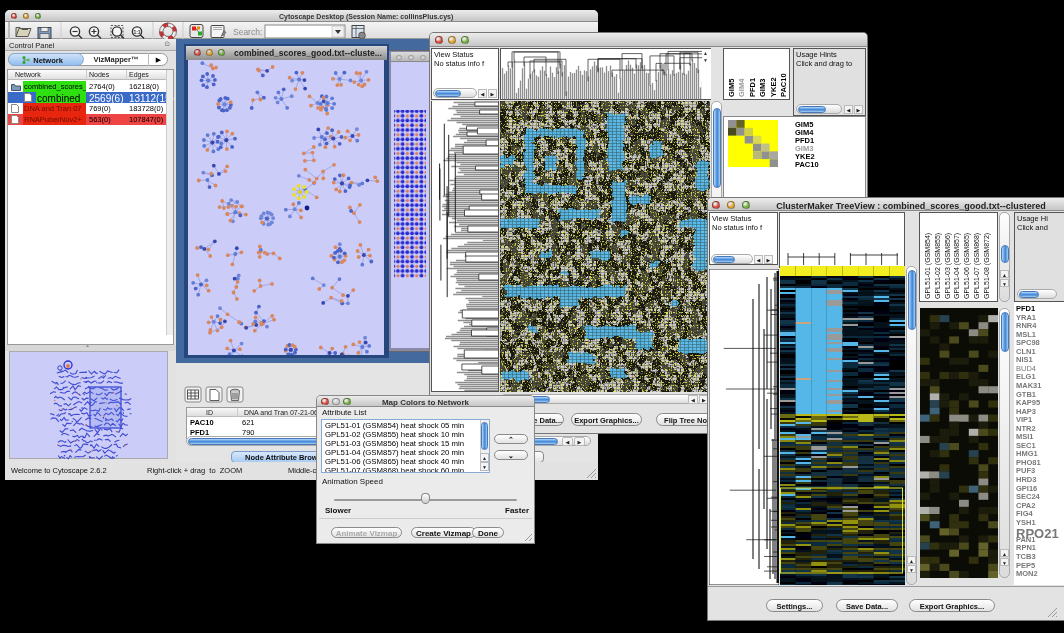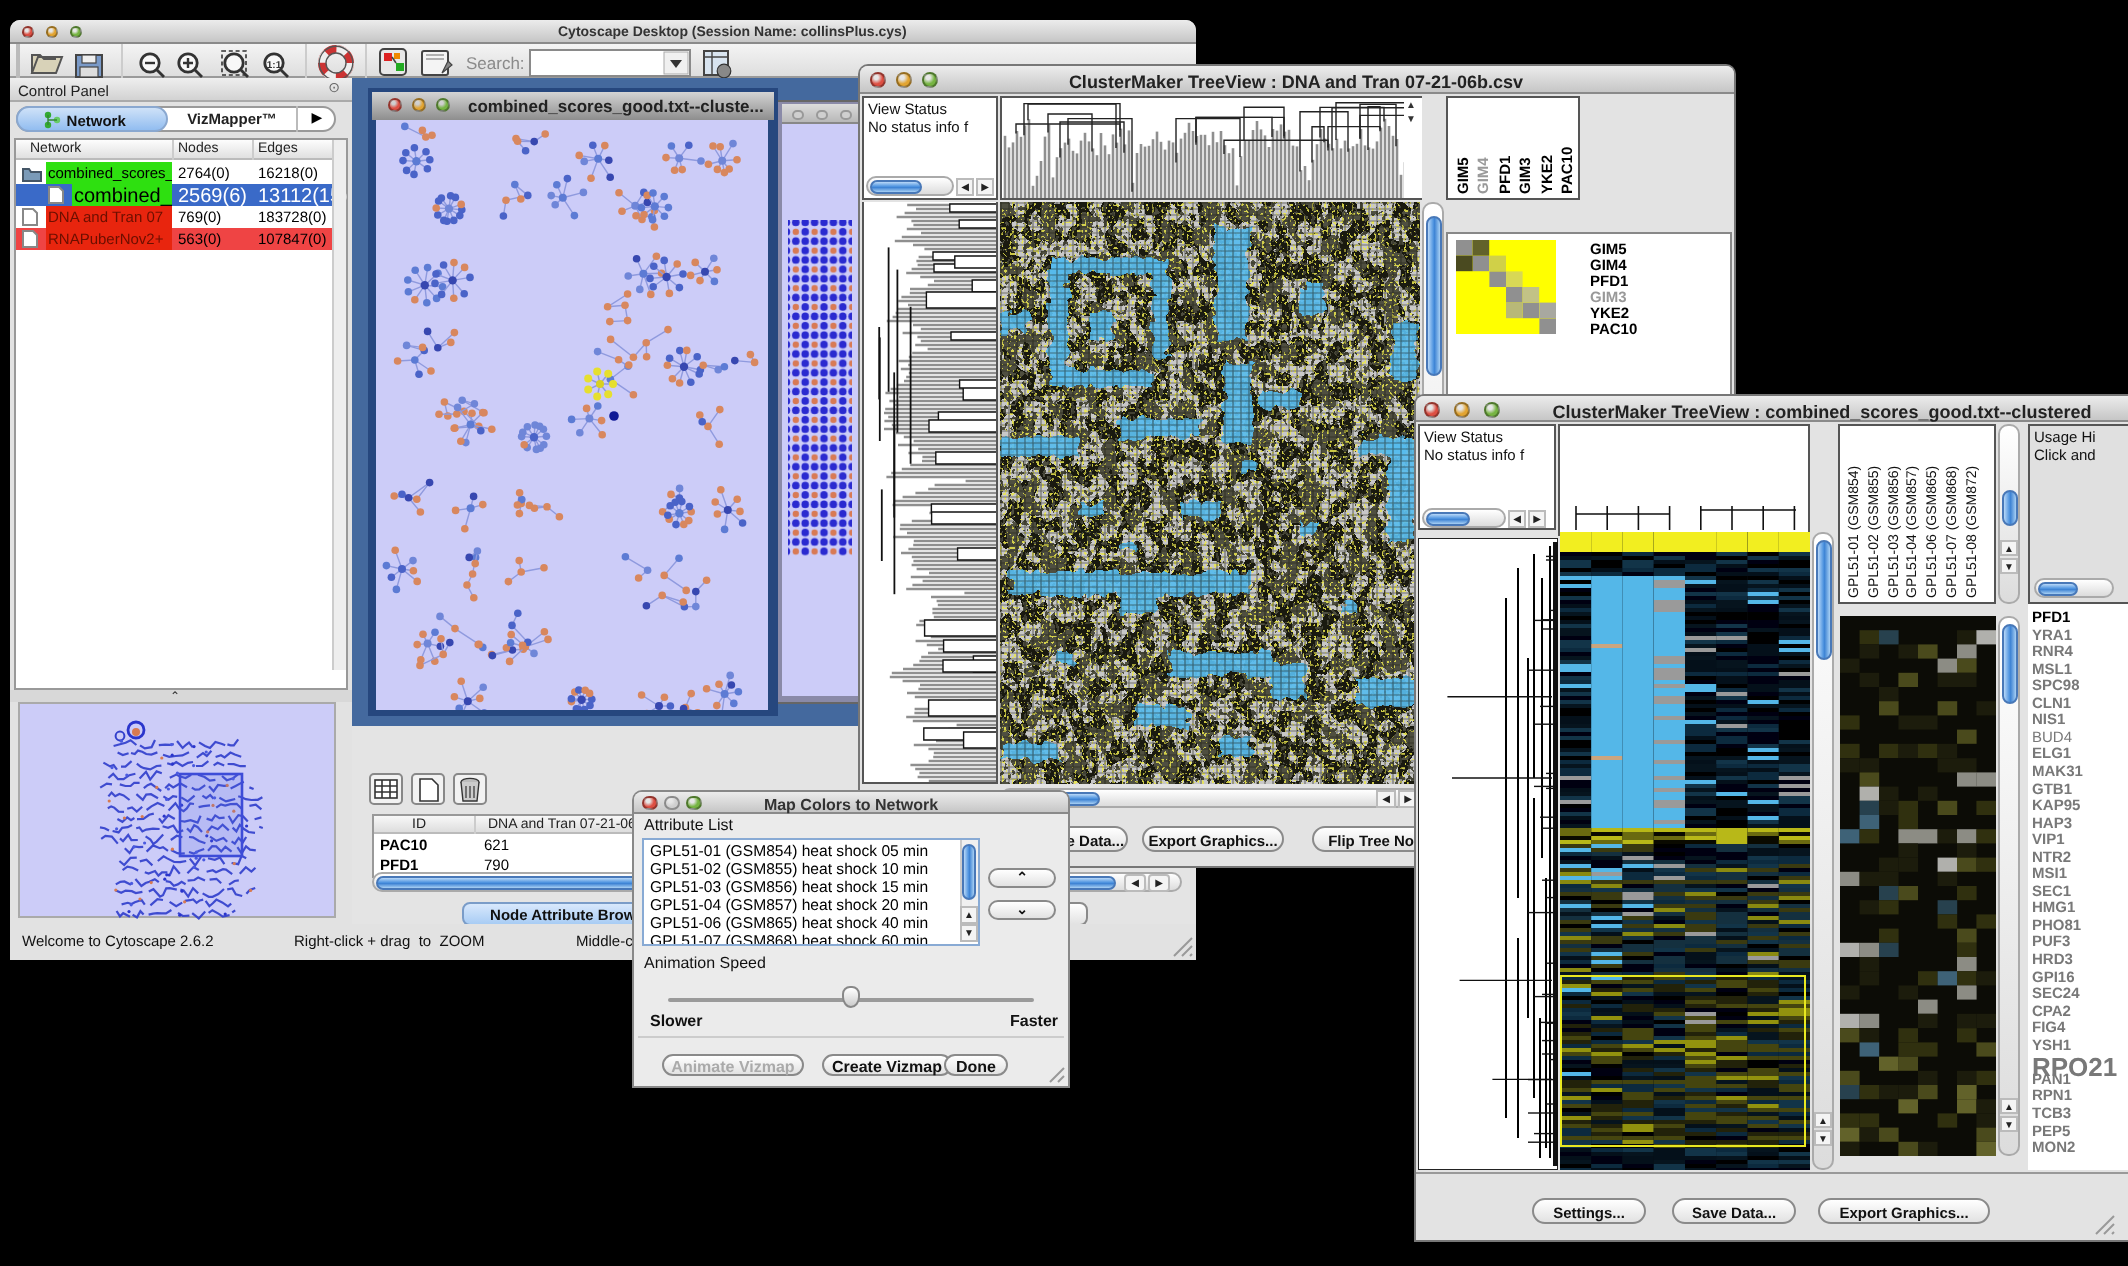--- a/index.html
+++ b/index.html
@@ -1064,21 +1064,20 @@
     <span style="position:absolute;left:283px;top:4px">Middle-click + drag&nbsp; to&nbsp; PAN</span>
     <svg style="position:absolute;right:1px;bottom:1px" width="12" height="12">
       <path d="M11 2L2 11M11 6L6 11M11 10l-1 1" stroke="#999" stroke-width="1"></path>
     </svg>
   </div>
 <div class="win" style="left:430px;top:33px;width:437px;height:400px;background:#e3e3e3;border-radius:4px 4px 0 0;box-shadow:0 0 0 1px #777">
     <div class="tbar" style="left:0;top:0;width:437px;height:14px;border-radius:4px 4px 0 0"></div>
     <div style="position:absolute;left:4.8px;top:2.8px;width:8.4px;height:8.4px;border-radius:50%;background:radial-gradient(circle at 35% 30%,#fff5 18%,#dd4f43 55%);border:0.5px solid #00000055"></div>
     <div style="position:absolute;left:17.8px;top:2.8px;width:8.4px;height:8.4px;border-radius:50%;background:radial-gradient(circle at 35% 30%,#fff5 18%,#e2a431 55%);border:0.5px solid #00000055"></div>
     <div style="position:absolute;left:30.8px;top:2.8px;width:8.4px;height:8.4px;border-radius:50%;background:radial-gradient(circle at 35% 30%,#fff5 18%,#76b442 55%);border:0.5px solid #00000055"></div>
-    <div class="ttext" style="left:68px;top:3px;width:300px;font-size:9px;color:#222">ClusterMaker TreeView : DNA and Tran 07-21-06b.csv</div>
     <div class="panel" style="left:1px;top:15px;width:68px;height:52px;font-size:7.5px;color:#111">
       <span style="position:absolute;left:2px;top:1px">View Status</span>
       <span style="position:absolute;left:2px;top:10px;white-space:nowrap">No status info f</span>
       <div class="sbtrack" style="left:1px;top:39px;width:44px;height:10px"></div>
       <div style="position:absolute;left:3px;top:40.5px;width:26px;height:7.5px;border-radius:3.75px;background:linear-gradient(#b8d8f8,#4f94e0 45%,#3f84d4 55%,#a8d0f4);border:0.5px solid #4878b8"></div>
       <div class="arrowbox" style="left:46px;top:40px;width:9px;height:9px;line-height:9px">◀</div>
       <div class="arrowbox" style="left:56px;top:40px;width:9px;height:9px;line-height:9px">▶</div>
     </div>
     <div class="panel" style="left:70px;top:15px;width:211px;height:52px;overflow:hidden">
       <svg width="210" height="52" style="position:absolute;left:0;top:0">
@@ -1210,20 +1209,28 @@
         <path d="M23 17.2V8H45V26.8" stroke="#222" stroke-width="0.7" fill="none"></path>
       </svg>
     </div>
     <div class="abs" style="left:293px;top:15px;width:67px;height:52px;background:#fff;border:1px solid #555;overflow:hidden">
       <span style="position:absolute;left:12.0px;bottom:2px;font-size:7.5px;font-weight:bold;color:#000;transform:rotate(-90deg);transform-origin:left bottom;white-space:nowrap">GIM5</span>
       <span style="position:absolute;left:22.4px;bottom:2px;font-size:7.5px;font-weight:bold;color:#999;transform:rotate(-90deg);transform-origin:left bottom;white-space:nowrap">GIM4</span>
       <span style="position:absolute;left:32.8px;bottom:2px;font-size:7.5px;font-weight:bold;color:#000;transform:rotate(-90deg);transform-origin:left bottom;white-space:nowrap">PFD1</span>
       <span style="position:absolute;left:43.2px;bottom:2px;font-size:7.5px;font-weight:bold;color:#000;transform:rotate(-90deg);transform-origin:left bottom;white-space:nowrap">GIM3</span>
       <span style="position:absolute;left:53.6px;bottom:2px;font-size:7.5px;font-weight:bold;color:#000;transform:rotate(-90deg);transform-origin:left bottom;white-space:nowrap">YKE2</span>
       <span style="position:absolute;left:64.0px;bottom:2px;font-size:7.5px;font-weight:bold;color:#000;transform:rotate(-90deg);transform-origin:left bottom;white-space:nowrap">PAC10</span>
+    </div>
+    <div class="abs" style="left:363px;top:15px;width:73px;height:68px;background:#e0e0e0;border:1px solid #555;font-size:7.5px;color:#111">
+      <span style="position:absolute;left:2px;top:1px">Usage Hints</span>
+      <span style="position:absolute;left:2px;top:10px;white-space:nowrap">Click and drag to</span>
+      <div class="sbtrack" style="left:2px;top:55px;width:46px;height:10px"></div>
+      <div style="position:absolute;left:4px;top:56.5px;width:28px;height:7.5px;border-radius:3.75px;background:linear-gradient(#b8d8f8,#4f94e0 45%,#3f84d4 55%,#a8d0f4);border:0.5px solid #4878b8"></div>
+      <div class="arrowbox" style="left:50px;top:56px;width:9px;height:9px;line-height:9px">◀</div>
+      <div class="arrowbox" style="left:60px;top:56px;width:9px;height:9px;line-height:9px">▶</div>
     </div>
     <div class="abs" style="left:272px;top:16px;width:9px;height:50px;background:#fff">
       <span style="position:absolute;left:1px;top:1px;font-size:5px;color:#333">▲</span>
       <span style="position:absolute;left:1px;top:8px;font-size:5px;color:#333">▼</span>
     </div>
     <div class="panel" style="left:1px;top:68px;width:68px;height:291px;overflow:hidden;border-top:none">
       <svg width="68" height="291" style="position:absolute;left:0;top:0">
         <rect width="68" height="291" fill="#fff"></rect>
         <path d="M21.6 1.5H68" stroke="#8f8f8f" stroke-width="1.3" fill="none"></path>
         <path d="M26 3.5H68" stroke="#8f8f8f" stroke-width="1.3" fill="none"></path>

